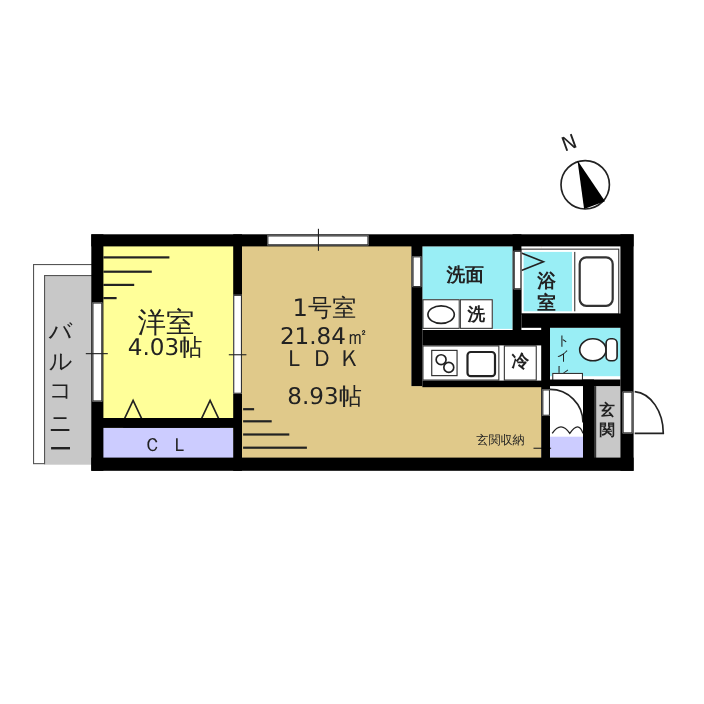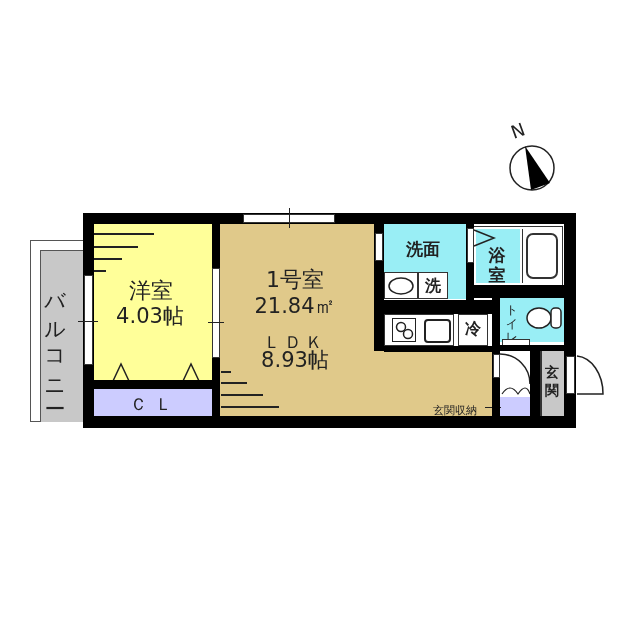--- a/index.html
+++ b/index.html
@@ -25,40 +25,40 @@
 <div class="abs" style="left:30px;top:240px;width:55px;height:182px;background:#fff;border:1px solid #555;">
   <div class="abs" style="left:9px;top:9px;width:46px;height:172px;background:#c8c8c8;border-left:1px solid #555;border-top:1px solid #555;"></div>
   <div class="lbl" style="left:13px;top:36px;width:22px;font-size:21px;writing-mode:vertical-rl;line-height:22px;letter-spacing:6px;">バルコニー</div>
 </div>
 
 <div class="abs" style="left:93px;top:223px;width:120px;height:170px;background:#ffff99;"></div>
 <div class="line" style="left:94px;top:233px;width:60px;height:2px;"></div>
 <div class="line" style="left:94px;top:246px;width:44px;height:2px;"></div>
 <div class="line" style="left:94px;top:258px;width:28px;height:2px;"></div>
 <div class="line" style="left:94px;top:270px;width:12px;height:2px;"></div>
-<div class="lbl" style="left:110px;top:276px;width:82px;font-size:22px;">洋室</div>
+<div class="lbl" style="left:110px;top:276px;width:82px;font-size:26px;">洋室</div>
 <div class="lbl" style="left:100px;top:302px;width:100px;font-size:21px;">4.03帖</div>
 
 <div class="abs" style="left:93px;top:389px;width:119px;height:28px;background:#ccccff;"></div>
 <div class="win" style="left:112px;top:381px;width:88px;height:8px;"></div>
 <div class="lbl" style="left:120px;top:393px;width:70px;font-size:17px;letter-spacing:8px;font-family:Liberation Serif, serif;">ＣＬ</div>
 <svg width="120" height="20" style="left:93px;top:362px;">
   <polyline points="20,19 28,2 36,19" fill="none" stroke="#222" stroke-width="1.5"></polyline>
   <polyline points="90,19 98,2 106,19" fill="none" stroke="#222" stroke-width="1.5"></polyline>
 </svg>
 
 <div class="abs" style="left:220px;top:223px;width:272px;height:194px;background:#e0c98a;"></div>
 <div class="abs" style="left:374px;top:223px;width:118px;height:128px;background:#fff;"></div>
 <div class="line" style="left:221px;top:371px;width:10px;height:2px;"></div>
 <div class="line" style="left:221px;top:382px;width:26px;height:2px;"></div>
 <div class="line" style="left:221px;top:394px;width:42px;height:2px;"></div>
 <div class="line" style="left:221px;top:406px;width:58px;height:2px;"></div>
 <div class="lbl" style="left:245px;top:265px;width:100px;font-size:22px;">1号室</div>
 <div class="lbl" style="left:240px;top:292px;width:110px;font-size:21px;">21.84㎡</div>
-<div class="lbl" style="left:245px;top:331px;width:100px;font-size:17px;letter-spacing:4px;font-family:Liberation Serif, serif;">ＬＤＫ</div>
+<div class="lbl" style="left:245px;top:312px;width:100px;font-size:21px;letter-spacing:4px;font-family:Liberation Serif, serif;">ＬＤＫ</div>
 <div class="lbl" style="left:240px;top:346px;width:110px;font-size:21px;">8.93帖</div>
 
 <div class="abs" style="left:384px;top:224px;width:82px;height:75px;background:#99eef5;"></div>
 <div class="lbl" style="left:398px;top:238px;width:50px;font-size:17px;font-weight:bold;">洗面</div>
 <div class="abs" style="left:384px;top:272px;width:34px;height:27px;background:#fff;border:1px solid #333;">
   <svg width="34" height="27" style="left:0;top:0;">
       <ellipse cx="16" cy="13" rx="12" ry="8" fill="#fff" stroke="#222" stroke-width="1.5"></ellipse>
     </svg>
 </div>
 <div class="abs" style="left:418px;top:272px;width:30px;height:27px;background:#fff;border:1px solid #333;"></div>
@@ -91,21 +91,21 @@
   </svg>
 </div>
 <div class="abs" style="left:424px;top:319px;width:27px;height:24px;border:2px solid #222;border-radius:4px;"></div>
 <div class="abs" style="left:458px;top:314px;width:30px;height:32px;background:#fff;border:1px solid #333;"></div>
 <div class="lbl" style="left:458px;top:319px;width:30px;font-size:16px;font-weight:bold;">冷</div>
 
 <div class="abs" style="left:540px;top:351px;width:24px;height:66px;background:#c8c8c8;border-left:2px solid #333;"></div>
 <div class="lbl" style="left:540px;top:364px;width:24px;font-size:14px;font-weight:bold;">玄</div>
 <div class="lbl" style="left:540px;top:382px;width:24px;font-size:14px;font-weight:bold;">関</div>
 <div class="abs" style="left:500px;top:397px;width:30px;height:19px;background:#ccccff;"></div>
-<div class="lbl" style="left:425px;top:403px;width:60px;font-size:11px;">玄関収納</div>
+<div class="lbl" style="left:425px;top:393px;width:60px;font-size:11px;">玄関収納</div>
 <div class="line" style="left:485px;top:407px;width:16px;height:1px;"></div>
 <svg width="50" height="50" style="left:496px;top:352px;">
   <path d="M4,2 A30,30 0 0 1 34,32" fill="none" stroke="#222" stroke-width="1.5"></path>
   <path d="M6,42 Q14,30 22,42 Q30,30 34,42" fill="none" stroke="#222" stroke-width="1.2"></path>
 </svg>
 <svg width="50" height="50" style="left:575px;top:354px;">
   <path d="M2,2 A28,38 0 0 1 28,40 L2,40" fill="#fff" stroke="#222" stroke-width="1.5"></path>
 </svg>
 
 <div class="wall" style="left:83px;top:213px;width:493px;height:11px;"></div>

